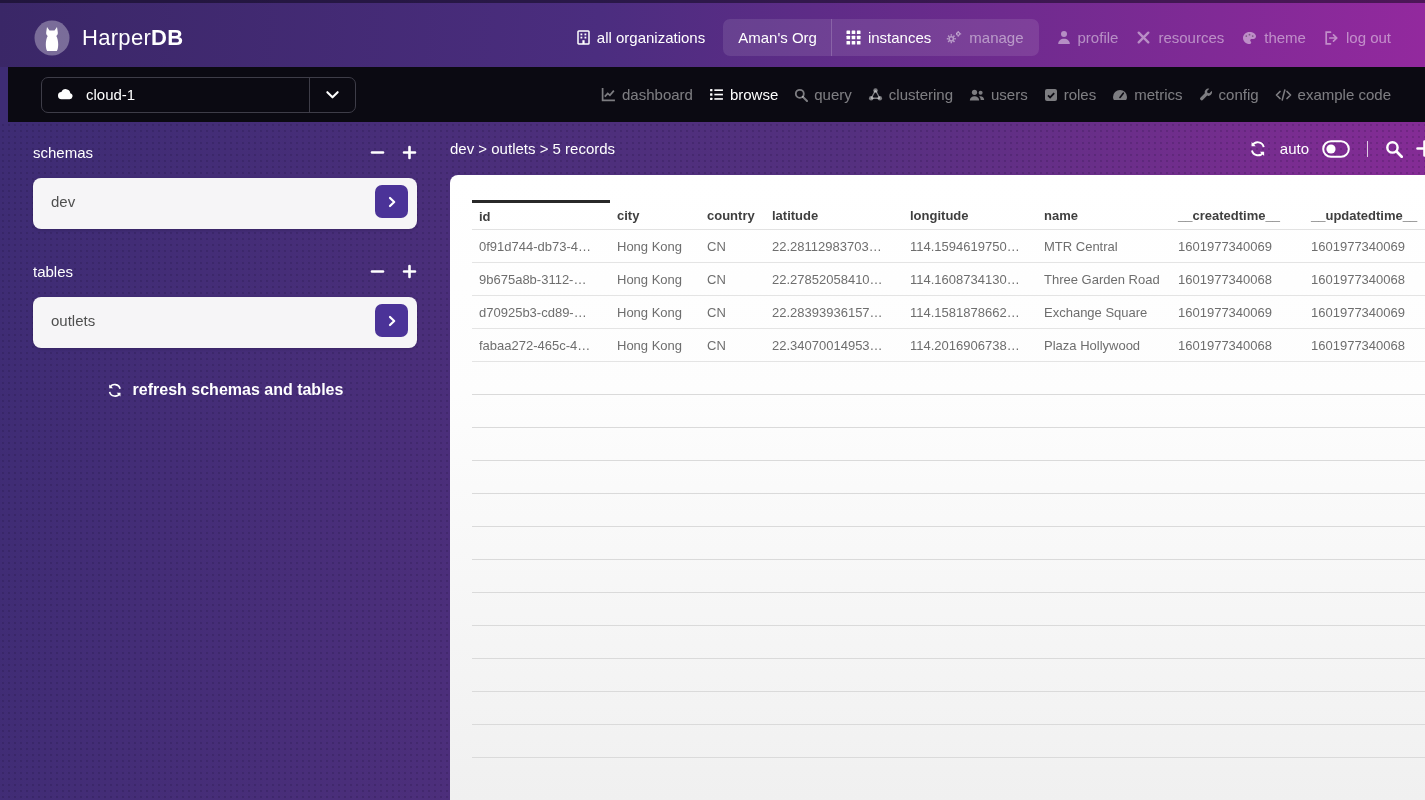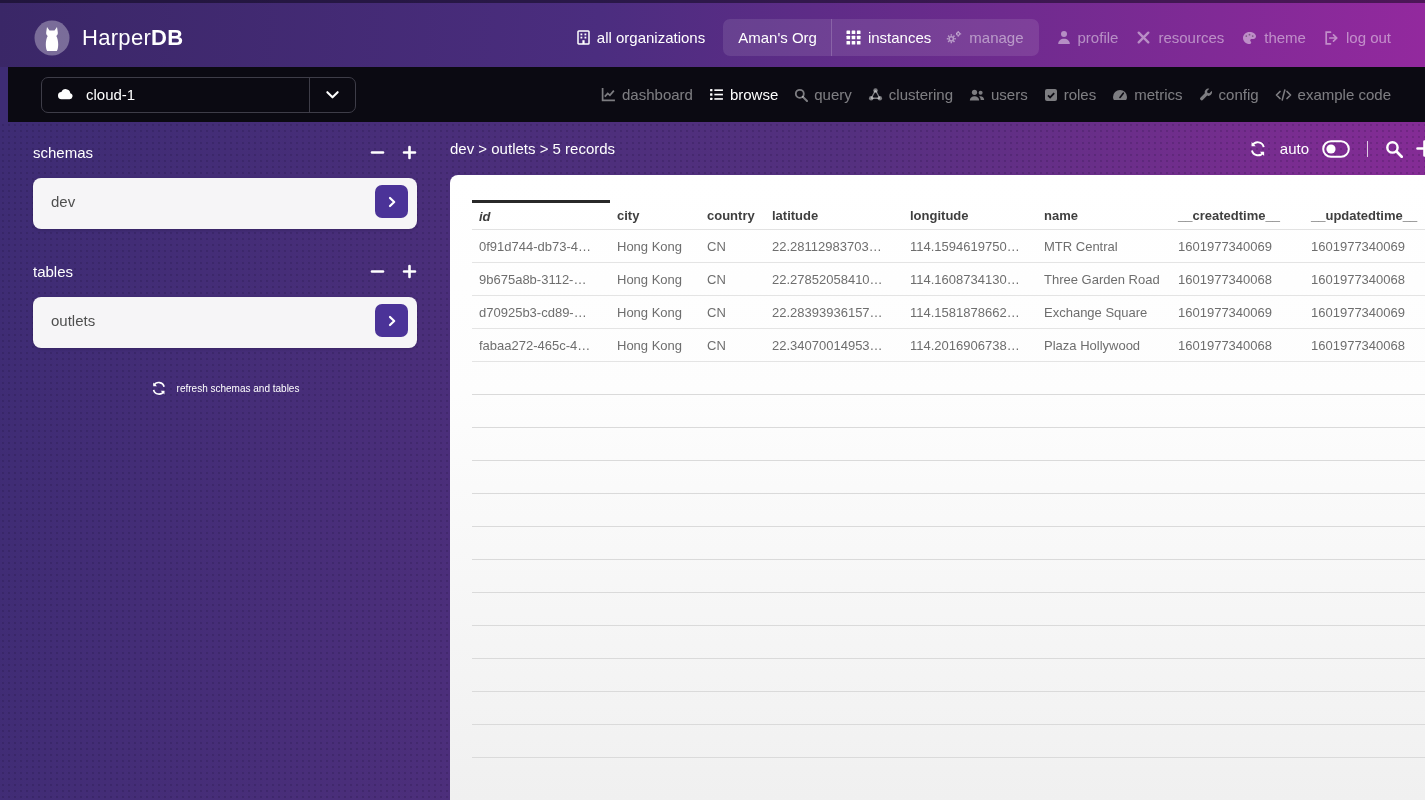--- a/index.html
+++ b/index.html
@@ -55,42 +55,42 @@
   .schema-card {
     height:51px; background:#f6f5f7; border-radius:8px; display:flex; align-items:center;
     padding:0 9px 4px 18px; color:#4f4f4f; font-size:15px; cursor:pointer;
     box-shadow:0 1px 3px rgba(20,8,40,.25);
   }
   .card-go {
     margin-left:auto; width:33px; height:33px; border-radius:7px; background:#4b3398;
     display:flex; align-items:center; justify-content:center; cursor:pointer;
   }
   .tables-header { margin-top:34px; }
-  .refresh-row { margin-top:33px; display:flex; align-items:center; justify-content:center; gap:10px; font-size:10px; cursor:pointer; }
+  .refresh-row { margin-top:33px; display:flex; align-items:center; justify-content:center; gap:10px; font-size:16px; cursor:pointer;font-weight:bold; }
 
   
   .content { flex:1; padding-right:34px; display:flex; flex-direction:column; }
   .content-header { height:53px; display:flex; align-items:center; justify-content:space-between; color:#fff; }
   .breadcrumb { font-size:15px; }
   .header-tools { display:flex; align-items:center; gap:13px;text-align:right; }
   .header-tools .tool-btn { display:flex; align-items:center; }
   .auto-label { font-size:15px; }
   .vsep { width:1px; height:16px; background:rgba(255,255,255,.75); margin:0 4px; }
 
   .panel {
     flex:1; border-radius:8px 8px 0 0; padding:25px 22px 0;
     background:linear-gradient(180deg,#ffffff 0%,#fdfdfd 35%,#f0f0f0 100%);
     overflow:hidden;
   }
   table.records { width:100%; border-collapse:collapse; table-layout:fixed; }
   table.records th {
     text-align:left; font-size:13px; font-weight:700; color:#3f3f3f;
     height:28px; padding:0 8px 0 7px; border-bottom:1px solid #e2e2e2; white-space:nowrap; overflow:hidden; cursor:pointer;
   }
-  table.records th.sorted { border-top:3px solid #282828;font-style:italic; }
+  table.records th.sorted { border-top:3px solid #282828; }
   table.records td {
     font-size:13px; color:#6e6e6e; height:33px; padding:0 8px 0 7px;
     border-bottom:1px solid #e4e4e4; white-space:nowrap; overflow:hidden; cursor:pointer;
   }
   tr.empty-row td { border-bottom:1px solid #dadada; }
 </style>
 </head>
 <body>
 
 <header class="topnav">

